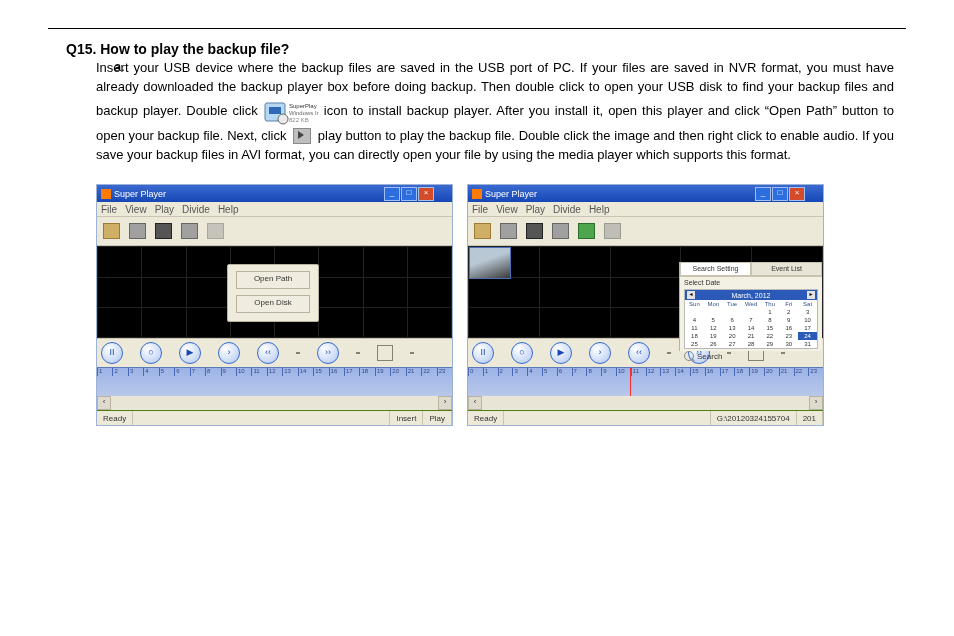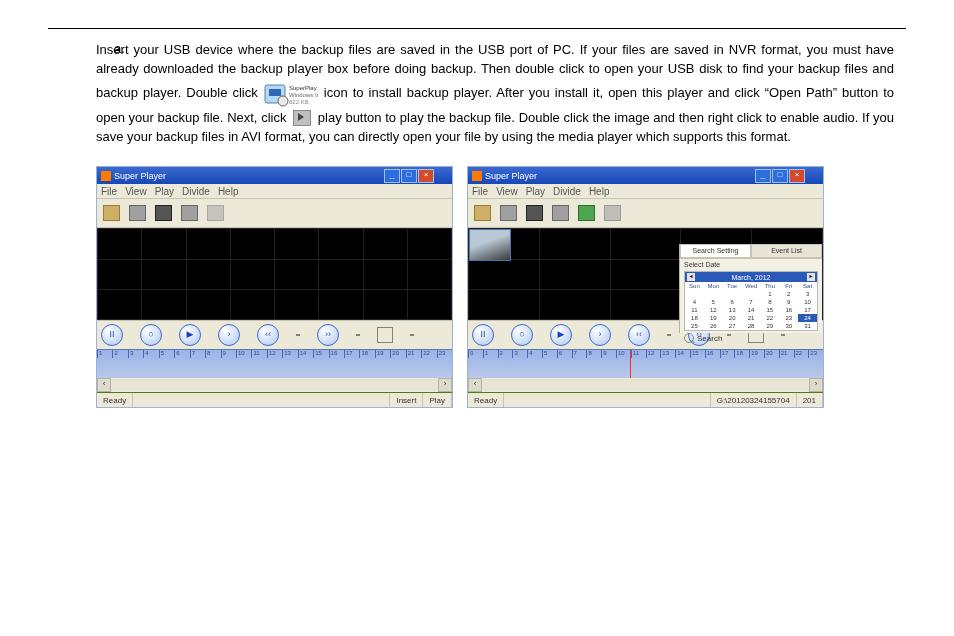--- a/index.html
+++ b/index.html
@@ -61,20 +61,21 @@
   .hs-track{flex:1;height:12px;background:#e8e5d6;}
   .statusbar{height:14px;background:#ece9d8;border-top:1px solid #4d7c0f;display:flex;font-size:8px;}
   .sb-cell{padding:0 6px;border-right:1px solid #c9c3b2;height:100%;display:flex;align-items:center;}
   .sb-fill{flex:1;}
 </style>
 </head>
 <body>
 <div class="page">
   <div class="rule"></div>
 
+  <div class="q-title">Q15. How to play the backup file?</div>
 
   <div style="position:relative;">
     <span class="list-label">a.</span>
     <div class="body">
       <span>Insert your USB device where the backup files are saved in the USB port of PC. If your files are saved in NVR format, you must have already downloaded the backup player box before doing backup. Then double click to open your USB disk to find your backup files and backup player. Double click </span>
       <span class="inline-icon installer-icon">
         <svg width="56" height="30">
           <rect x="2" y="6" width="20" height="18" rx="2" fill="#b5d9f4" stroke="#5b7fa7"></rect>
           <rect x="6" y="10" width="12" height="7" fill="#2f69b5"></rect>
           <circle cx="20" cy="22" r="5" fill="#eaeaea" stroke="#6a6a6a"></circle>
@@ -145,20 +146,24 @@
                 <td></td>
                 <td></td>
                 <td></td>
                 <td></td>
                 <td></td>
                 <td></td>
                 <td></td>
               </tr>
             </tbody>
           </table>
+        <div class="dlg" style="left:130px;top:18px;height:56px;">
+          <div class="dlg-btn">Open Path</div>
+          <div class="dlg-btn">Open Disk</div>
+        </div>
       </div>
       <div class="ctrl-row">
         <div class="c-btn">II</div>
         <div class="c-btn">○</div>
         <div class="c-btn">▶</div>
         <div class="c-btn">›</div>
         <div class="c-btn">‹‹</div>
         <div class="minus"></div>
         <div class="c-btn">››</div>
         <div class="minus"></div>

